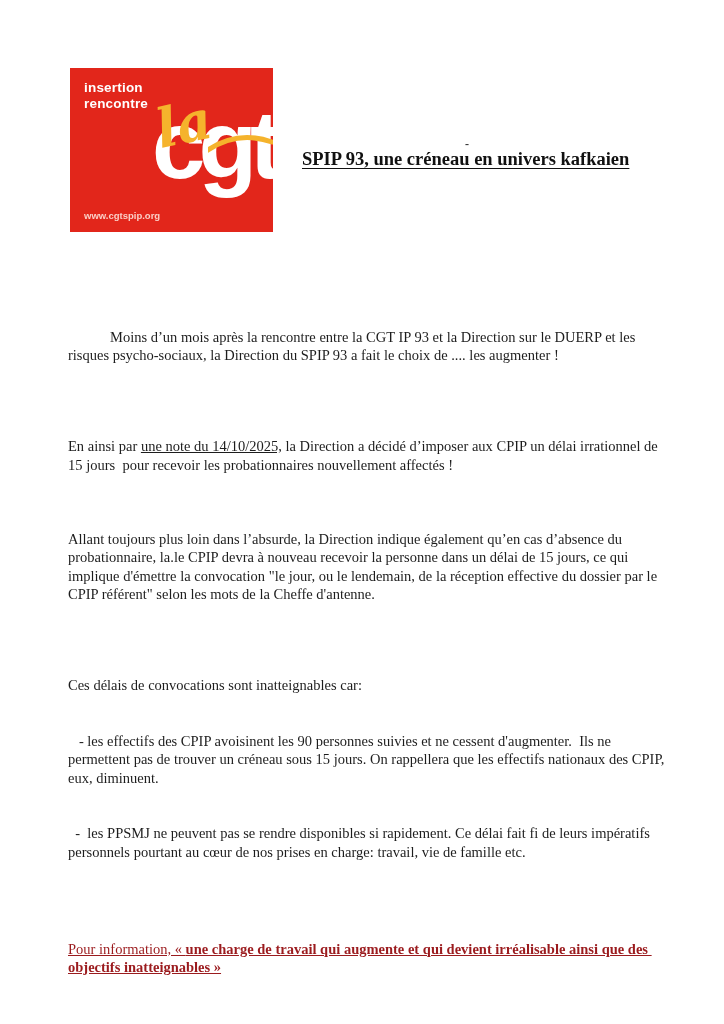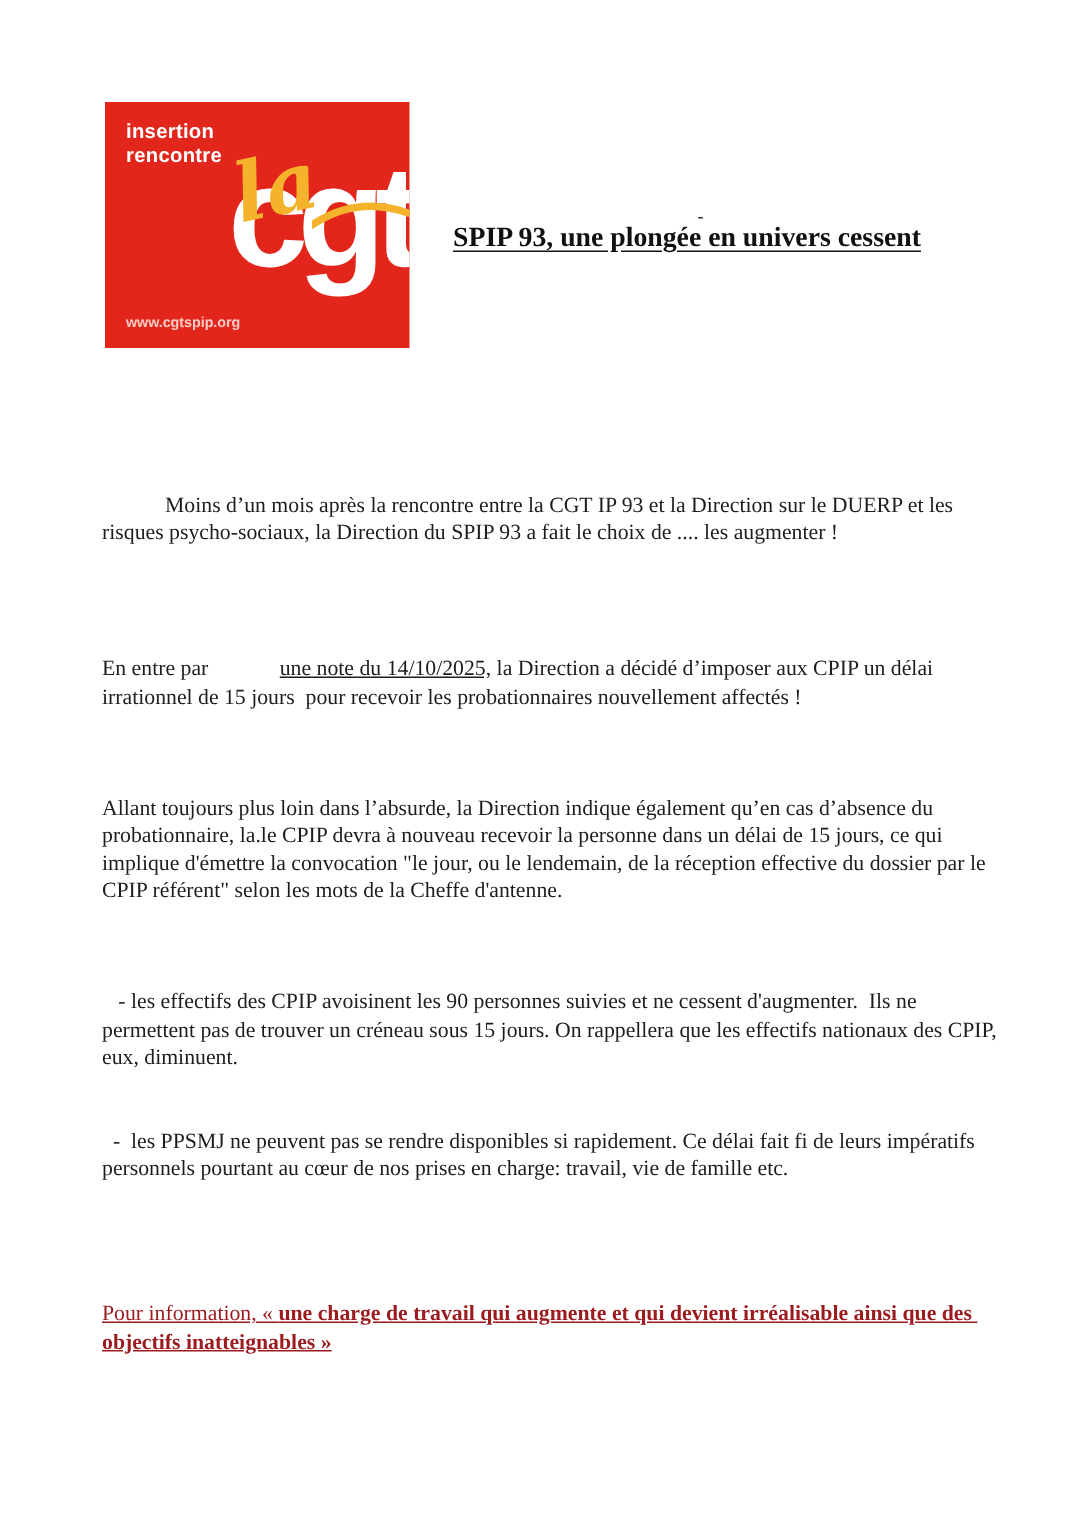--- a/index.html
+++ b/index.html
@@ -96,21 +96,21 @@
     width: 600px;
     font-size: 14.5px;
     line-height: 18.5px;
     white-space: pre-wrap;
     color: #1d1d1d;
   }
   .doc-body p { margin: 0; }
   .gap    { margin-top: 17px !important; }
   .gap-lg { margin-top: 23px !important; }
   .indent { text-indent: 42px; }
-  .u { text-decoration: underline; margin-left: 44px; }
+  .u { text-decoration: underline; }
   .b { font-weight: bold; }
   .red-u { color: #9b1b1e; text-decoration: underline; text-decoration-color: #9b1b1e; }
 </style>
 </head>
 <body>
 
 <div class="page">
 
   <div class="logo">
     <div class="logo-top">
@@ -120,31 +120,32 @@
     <span class="logo-la">la</span>
     <svg class="logo-swash" width="66" height="26">
       <path d="M0 22 Q 30 2 64 14" stroke="#f5b32c" stroke-width="5" fill="none" stroke-linecap="round"></path>
     </svg>
     <span class="logo-cgt">cgt</span>
     <div class="logo-site">www.cgtspip.org</div>
   </div>
 
   <div class="title">
     <span class="title-stray">-</span>
-    <span class="title-text">SPIP 93, une plongée en univers cessent</span>
+    <span class="title-text">SPIP 93, une créneau en univers kafkaien</span>
   </div>
 
   <div class="doc-body">
 
     <p class="indent"><span>Moins d’un mois après la rencontre entre la CGT IP 93 et la Direction sur le DUERP et les risques psycho-sociaux, la Direction du SPIP 93 a fait le choix de .... les augmenter !</span></p>
 
-    <p class="gap"><span>En entre par </span><span class="u">une note du 14/10/2025,</span><span> la Direction a décidé d’imposer aux CPIP un délai irrationnel de 15 jours  pour recevoir les probationnaires nouvellement affectés !</span></p>
+    <p class="gap"><span>En ainsi par </span><span class="u">une note du 14/10/2025,</span><span> la Direction a décidé d’imposer aux CPIP un délai irrationnel de 15 jours  pour recevoir les probationnaires nouvellement affectés !</span></p>
 
     <p><span>Allant toujours plus loin dans l’absurde, la Direction indique également qu’en cas d’absence du probationnaire, la.le CPIP devra à nouveau recevoir la personne dans un délai de 15 jours, ce qui implique d'émettre la convocation "le jour, ou le lendemain, de la réception effective du dossier par le CPIP référent" selon les mots de la Cheffe d'antenne.</span></p>
 
+    <p class="gap"><span>Ces délais de convocations sont inatteignables car:</span></p>
     <p><span>   - les effectifs des CPIP avoisinent les 90 personnes suivies et ne cessent d'augmenter.  Ils ne permettent pas de trouver un créneau sous 15 jours. On rappellera que les effectifs nationaux des CPIP, eux, diminuent.</span></p>
     <p><span>  -  les PPSMJ ne peuvent pas se rendre disponibles si rapidement. Ce délai fait fi de leurs impératifs personnels pourtant au cœur de nos prises en charge: travail, vie de famille etc.</span></p>
 
     <p class="gap-lg red-u"><span>Pour information, « </span><span class="b">une charge de travail qui augmente et qui devient irréalisable ainsi que des objectifs inatteignables »</span></p>
 
     
 
     
     
     

